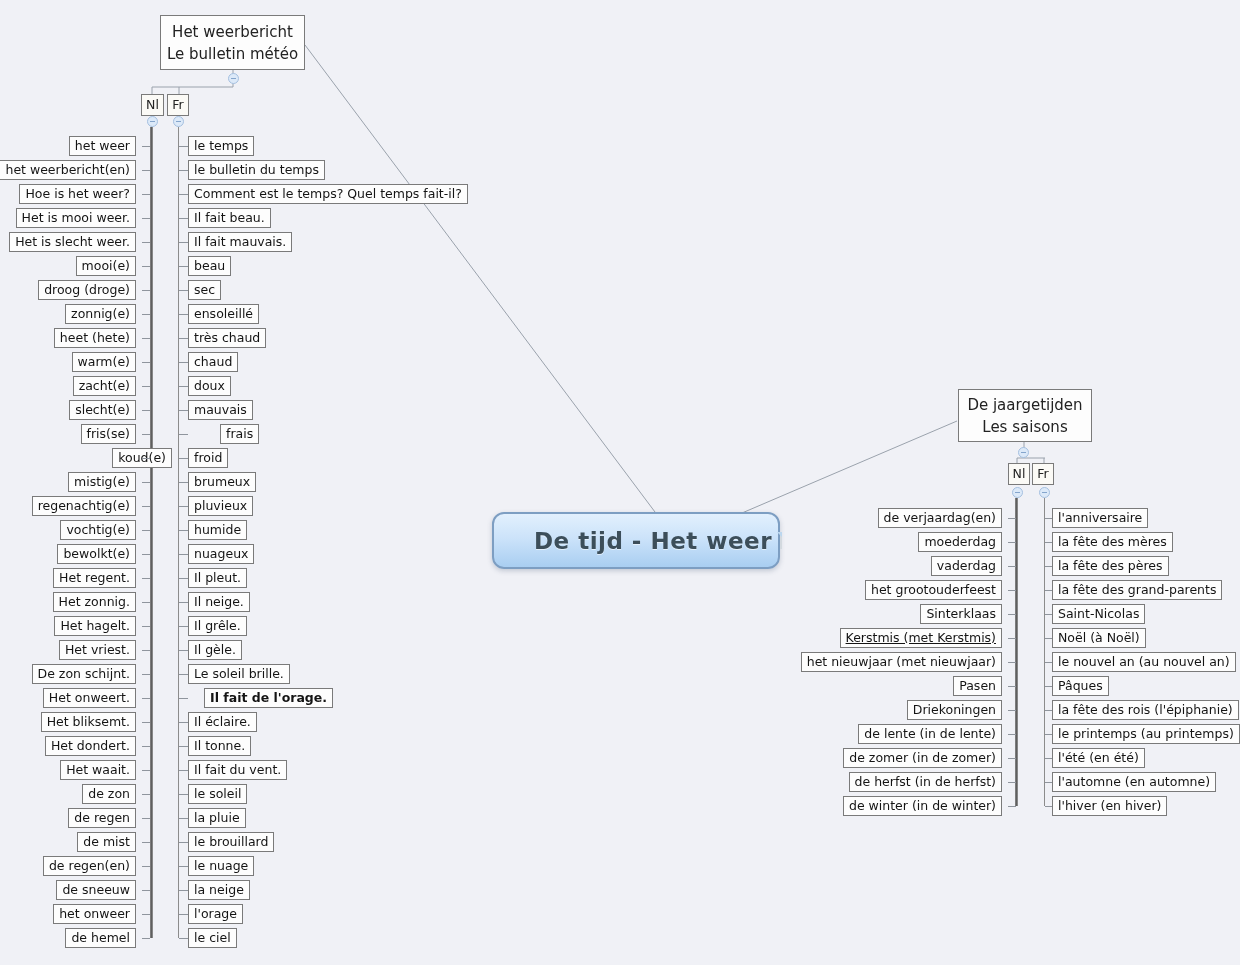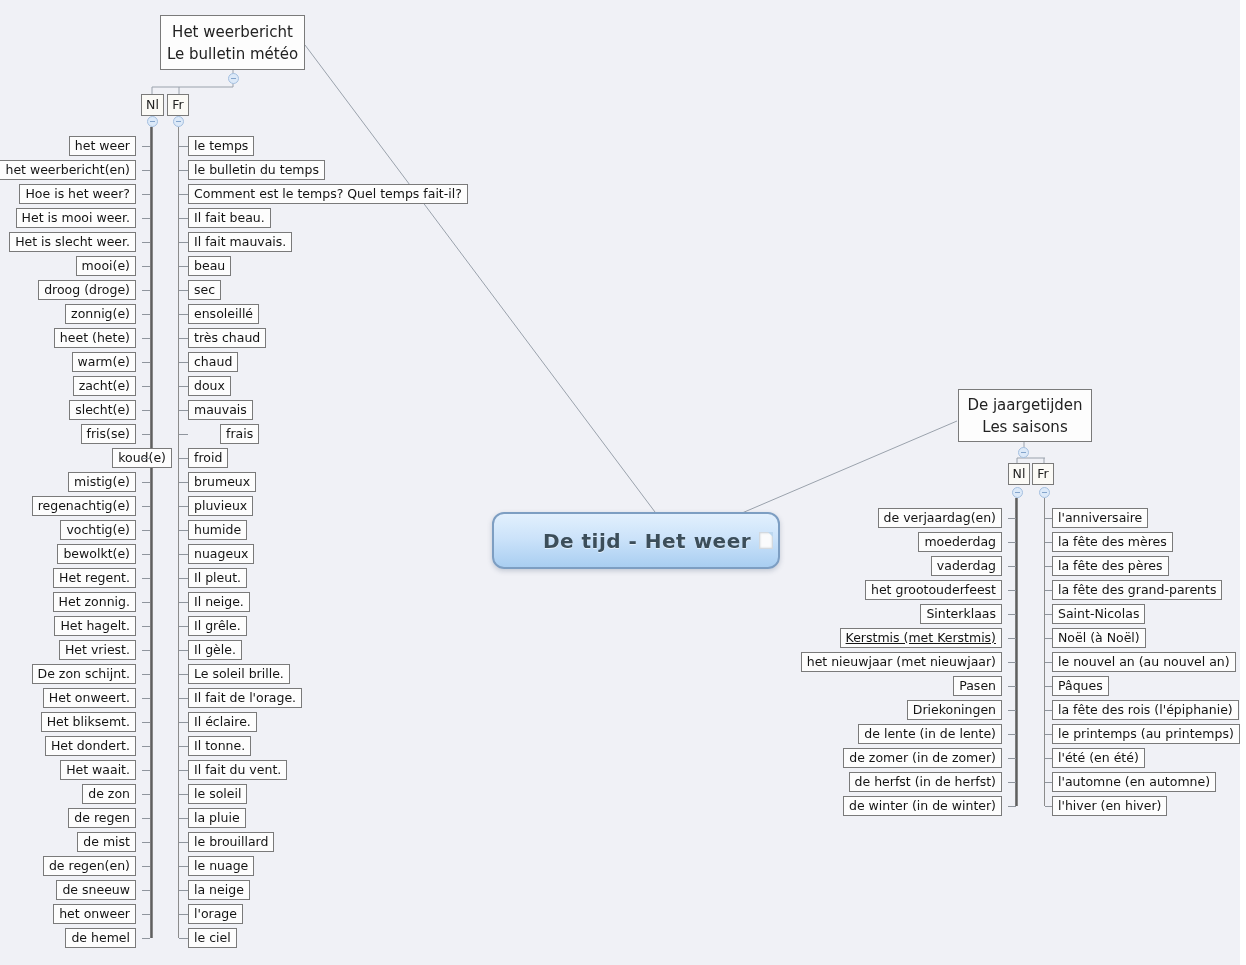--- a/index.html
+++ b/index.html
@@ -34,21 +34,21 @@
   .collapse::after{content:"";width:5px;height:1px;background:#85a5cc;}
 
   .root{
     position:absolute;left:492px;top:512px;width:288px;height:57px;box-sizing:border-box;
     border:2px solid #7d9ec2;border-radius:12px;
     background:linear-gradient(#e2f0fd,#cce3fa 45%,#a9cef1);
     box-shadow:0 2px 5px rgba(60,80,110,.25);
     display:flex;align-items:center;justify-content:center;gap:8px;
   }
   .root .label{
-    font-size:20px;font-weight:bold;color:#3c4e5a;letter-spacing:.5px;
+    font-size:23px;font-weight:bold;color:#3c4e5a;letter-spacing:.5px;
     text-shadow:0 1px 0 rgba(255,255,255,.55);white-space:nowrap;margin-left:44px;
   }
   .noteicon{
     position:relative;width:12px;height:15px;background:#fafbfc;border:1px solid #d3d9df;
     box-shadow:inset 0 0 2px rgba(160,170,180,.6);
   }
   .noteicon::before{
     content:"";position:absolute;right:-1px;top:-1px;border-style:solid;border-width:0 5px 5px 0;
     border-color:transparent #bcd7ef transparent transparent;
   }
@@ -202,21 +202,21 @@
       <div class="leaf" style="top: 568px; left: 188px;">Il pleut.</div>
       <div class="conn" style="left: 179px; width: 9px; top: 578px;"></div>
       <div class="leaf" style="top: 592px; left: 188px;">Il neige.</div>
       <div class="conn" style="left: 179px; width: 9px; top: 602px;"></div>
       <div class="leaf" style="top: 616px; left: 188px;">Il grêle.</div>
       <div class="conn" style="left: 179px; width: 9px; top: 626px;"></div>
       <div class="leaf" style="top: 640px; left: 188px;">Il gèle.</div>
       <div class="conn" style="left: 179px; width: 9px; top: 650px;"></div>
       <div class="leaf" style="top: 664px; left: 188px;">Le soleil brille.</div>
       <div class="conn" style="left: 179px; width: 9px; top: 674px;"></div>
-      <div class="leaf" style="top: 688px; left: 188px;">Il fait de l'orage.</div>
+      <div class="leaf" style="top: 688px; left: 204px; font-weight: bold;">Il fait de l'orage.</div>
       <div class="conn" style="left: 179px; width: 9px; top: 698px;"></div>
       <div class="leaf" style="top: 712px; left: 188px;">Il éclaire.</div>
       <div class="conn" style="left: 179px; width: 9px; top: 722px;"></div>
       <div class="leaf" style="top: 736px; left: 188px;">Il tonne.</div>
       <div class="conn" style="left: 179px; width: 9px; top: 746px;"></div>
       <div class="leaf" style="top: 760px; left: 188px;">Il fait du vent.</div>
       <div class="conn" style="left: 179px; width: 9px; top: 770px;"></div>
       <div class="leaf" style="top: 784px; left: 188px;">le soleil</div>
       <div class="conn" style="left: 179px; width: 9px; top: 794px;"></div>
       <div class="leaf" style="top: 808px; left: 188px;">la pluie</div>

